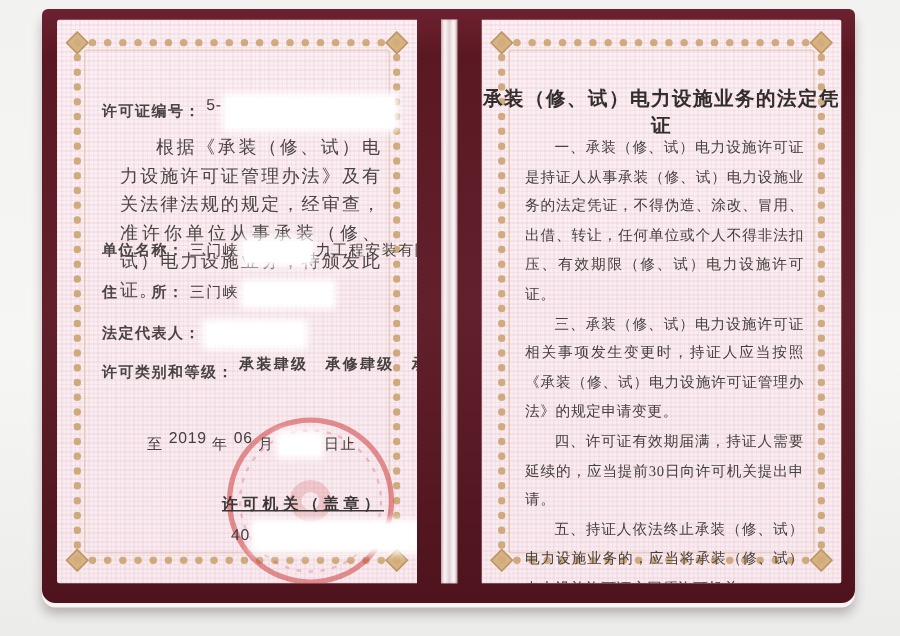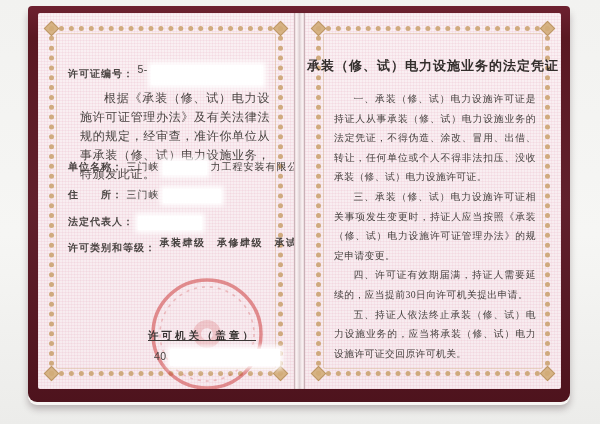--- a/index.html
+++ b/index.html
@@ -10,21 +10,21 @@
     -webkit-font-smoothing:antialiased;
   }
   .book{
     position:absolute;left:28px;top:6px;width:542px;height:396px;
     background:linear-gradient(180deg,#6d2130 0%,#5a1822 8%,#61202c 50%,#4e131d 100%);
     border-radius:4px 4px 9px 9px;
     box-shadow:0 3px 0 0 #f7f5f3,0 7px 7px rgba(60,40,45,.30);
   }
   .pages{
     position:absolute;left:10px;top:7px;right:9px;bottom:13px;
-    display:flex;gap:0;
+    display:flex;gap:16px;
   }
   .page{
     position:relative;flex:1 1 50%;
     background:
       repeating-linear-gradient(0deg, rgba(228,164,184,.16) 0 1px, transparent 1px 3px),
       repeating-linear-gradient(90deg, rgba(228,164,184,.14) 0 1px, transparent 1px 3px),
       linear-gradient(180deg,#faf0f3 0%,#f7ebef 100%);
     overflow:hidden;
   }
   .page.left{border-radius:2px 0 0 2px;}
@@ -129,20 +129,29 @@
           <span class="lbl">法定代表人：</span>
           <span class="redact" style="width:64px;height:14px"></span>
         </div>
 
         <div class="row" style="top:228px">
           <span class="lbl">许可类别和等级：</span>
           <span style="position:relative;top:-5px;font-weight:bold;letter-spacing:1.5px">承装肆级　承修肆级　承试肆级</span>
         </div>
 
 
+        <div class="row" style="top:276px;left:60px">
+          <span>至</span>
+          <span class="num">2019</span>
+          <span>年</span>
+          <span class="num">06</span>
+          <span>月</span>
+          <span class="redact" style="width:26px;height:13px"></span>
+          <span>日止</span>
+        </div>
 
         <div class="row" style="top:316px;left:110px">
           <span class="authority">许可机关（盖章）</span>
         </div>
         <div class="row" style="top:336px;left:116px">
           <span class="num" style="top:0">40</span>
           <span class="redact" style="width:110px;height:17px"></span>
         </div>
       </div>
 
@@ -154,21 +163,21 @@
       <div class="chain"></div>
       <div class="chain-inner"></div>
       <div class="orn tl"></div>
       <div class="orn tr"></div>
       <div class="orn bl"></div>
       <div class="orn br"></div>
 
       <div class="content">
         <div class="r-title">承装（修、试）电力设施业务的法定凭证</div>
         <div class="rules">
-          <p>一、承装（修、试）电力设施许可证是持证人从事承装（修、试）电力设施业务的法定凭证，不得伪造、涂改、冒用、出借、转让，任何单位或个人不得非法扣压、没收承装（修、试）电力设施许可证。</p>
+          <p>一、承装（修、试）电力设施许可证是持证人从事承装（修、试）电力设施业务的法定凭证，不得伪造、涂改、冒用、出借、转让，任何单位或个人不得非法扣压、有效期限（修、试）电力设施许可证。</p>
           <p>三、承装（修、试）电力设施许可证相关事项发生变更时，持证人应当按照《承装（修、试）电力设施许可证管理办法》的规定申请变更。</p>
           <p>四、许可证有效期届满，持证人需要延续的，应当提前30日向许可机关提出申请。</p>
           <p>五、持证人依法终止承装（修、试）电力设施业务的，应当将承装（修、试）电力设施许可证交回原许可机关。</p>
         </div>
       </div>
     </div>
 
   </div>
 </div>
 

